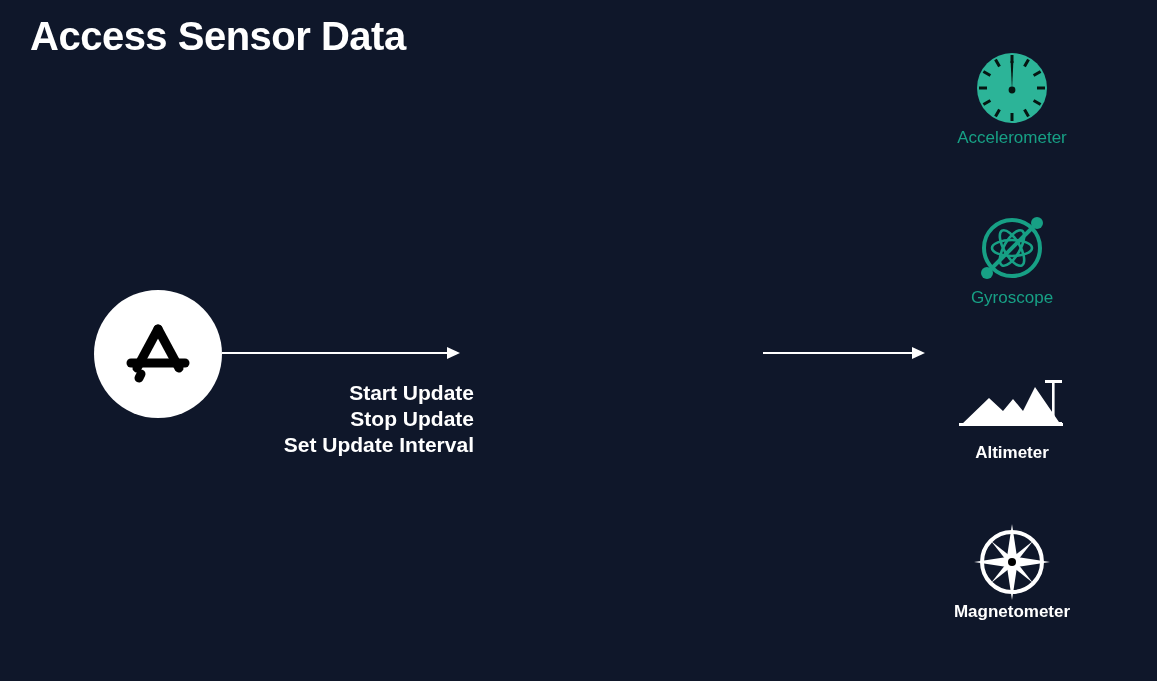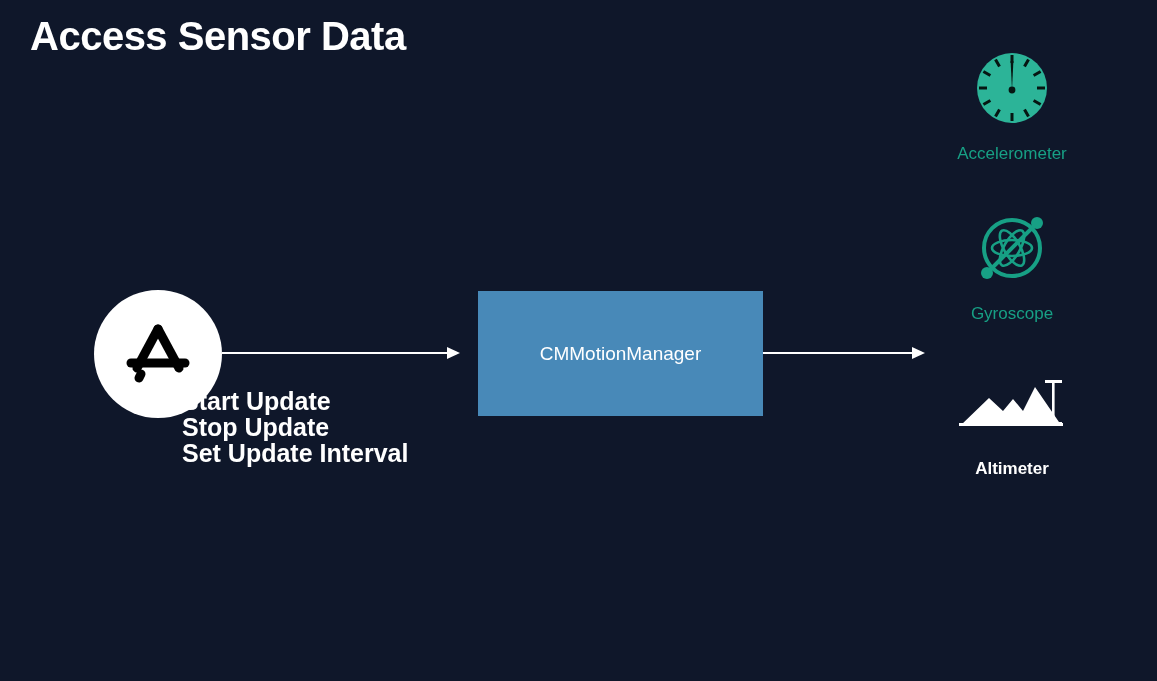--- a/index.html
+++ b/index.html
@@ -91,24 +91,24 @@
     top: 347px;
     width: 162px;
   }
   #arrow-box-to-sensors .shaft { width: 150px; }
   #arrow-box-to-sensors .head { left: 149px; }
 
   
   #app-actions {
     position: absolute;
     left: 182px;
-    top: 388px;
+    top: 380px;
     width: 292px;
-    text-align: left;
-    font-size: 25px;
+    text-align: right;
+    font-size: 21px;
     font-weight: bold;
     line-height: 26px;
     color: #ffffff;
   }
 
   
   #framework-box {
     position: absolute;
     left: 478px;
     top: 291px;
@@ -142,21 +142,21 @@
     width: 200px;
     text-align: center;
   }
   .sensor .glyph {
     height: 80px;
     display: flex;
     align-items: center;
     justify-content: center;
   }
   .sensor .sensor-label {
-    margin-top: 16px;
+    margin-top: 0;
     font-size: 17px;
     white-space: nowrap;
   }
   .sensor.teal .sensor-label { color: #17a085; font-weight: normal; }
   .sensor.white .sensor-label { color: #ffffff; font-weight: bold; }
 
   #sensor-accelerometer { top: 48px; }
   #sensor-gyroscope     { top: 208px; }
   #sensor-altimeter     { top: 363px; }
   #sensor-magnetometer  { top: 522px; }
@@ -185,23 +185,20 @@
     <div class="shaft"></div>
     <div class="head"></div>
   </div>
 
   <div id="app-actions">
     <div>Start Update</div>
     <div>Stop Update</div>
     <div>Set Update Interval</div>
   </div>
 
-  <div id="framework-box">
-    <span id="framework-box-label">CMMotionManager</span>
-  </div>
 
   <div class="arrow" id="arrow-box-to-sensors">
     <div class="shaft"></div>
     <div class="head"></div>
   </div>
 
   <div class="sensor teal" id="sensor-accelerometer">
     <div class="glyph">
       <svg width="78" height="78" viewBox="0 0 78 78">
         <circle cx="39" cy="39" r="35" fill="#2cb498"></circle>
@@ -253,14 +250,34 @@
         <g fill="#ffffff">
           <rect x="93" y="7" width="2.6" height="43"></rect>
           <rect x="86" y="5" width="17" height="3"></rect>
           <rect x="86" y="47" width="17" height="3"></rect>
         </g>
       </svg>
     </div>
     <div class="sensor-label">Altimeter</div>
   </div>
 
+  <div class="sensor white" id="sensor-magnetometer">
+    <div class="glyph">
+      <svg width="80" height="80" viewBox="0 0 80 80">
+        <circle cx="40" cy="40" r="30" fill="none" stroke="#ffffff" stroke-width="4"></circle>
+        <g fill="#ffffff">
+          <path d="M40 2  L45 35 L40 40 L35 35 Z"></path>
+          <path d="M40 78 L45 45 L40 40 L35 45 Z"></path>
+          <path d="M2 40  L35 45 L40 40 L35 35 Z"></path>
+          <path d="M78 40 L45 45 L40 40 L45 35 Z"></path>
+          <path d="M19 19 L38 34 L40 40 L34 38 Z"></path>
+          <path d="M61 19 L46 38 L40 40 L42 34 Z"></path>
+          <path d="M19 61 L34 42 L40 40 L38 46 Z"></path>
+          <path d="M61 61 L42 46 L40 40 L46 42 Z"></path>
+        </g>
+        <circle cx="40" cy="40" r="6.5" fill="#ffffff"></circle>
+        <circle cx="40" cy="40" r="4" fill="#000000"></circle>
+      </svg>
+    </div>
+    <div class="sensor-label">Magnetometer</div>
+  </div>
 
 </div>
 
 </body></html>

